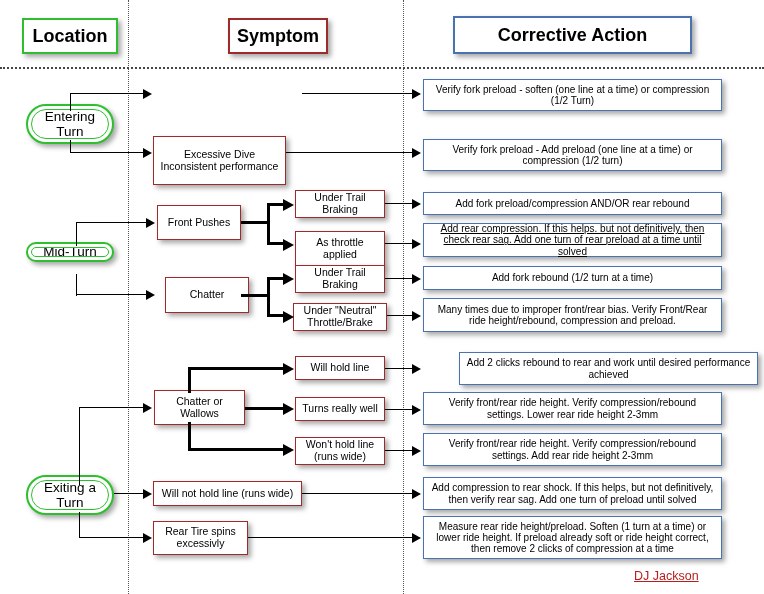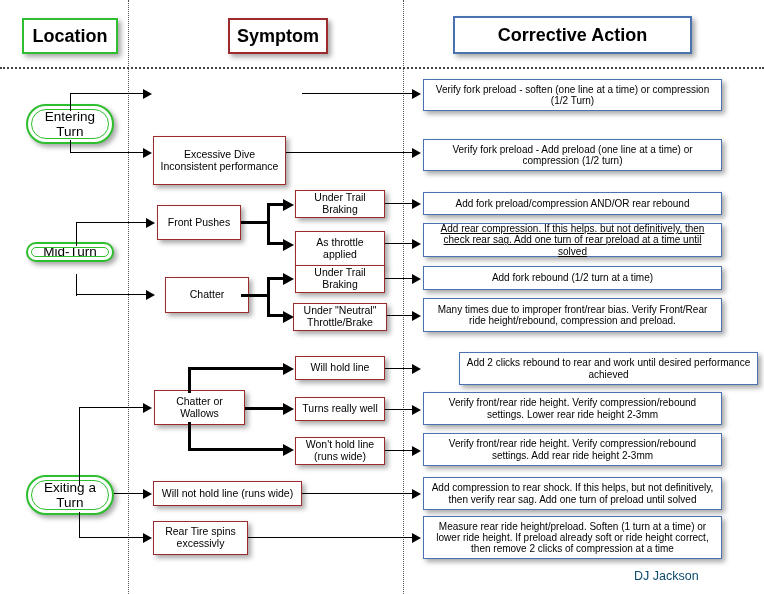--- a/index.html
+++ b/index.html
@@ -107,22 +107,23 @@
   }
   .arrow-b {
     border-top: 6px solid transparent;
     border-bottom: 6px solid transparent;
     border-left: 11px solid #000000;
   }
 
   
   .sig {
     position: absolute;
-    color: #0c4a6e;
+    color: #b91c1c;
     font-size: 12.5px;
+    text-decoration: underline;
   }
 </style>
 </head>
 <body>
 
 <div id="canvas">
 
   <div class="vdiv" style="left:128px; height:594px;"></div>
   <div class="vdiv" style="left:403px; height:594px;"></div>
   <div class="hdiv" style="top:67px;"></div>

